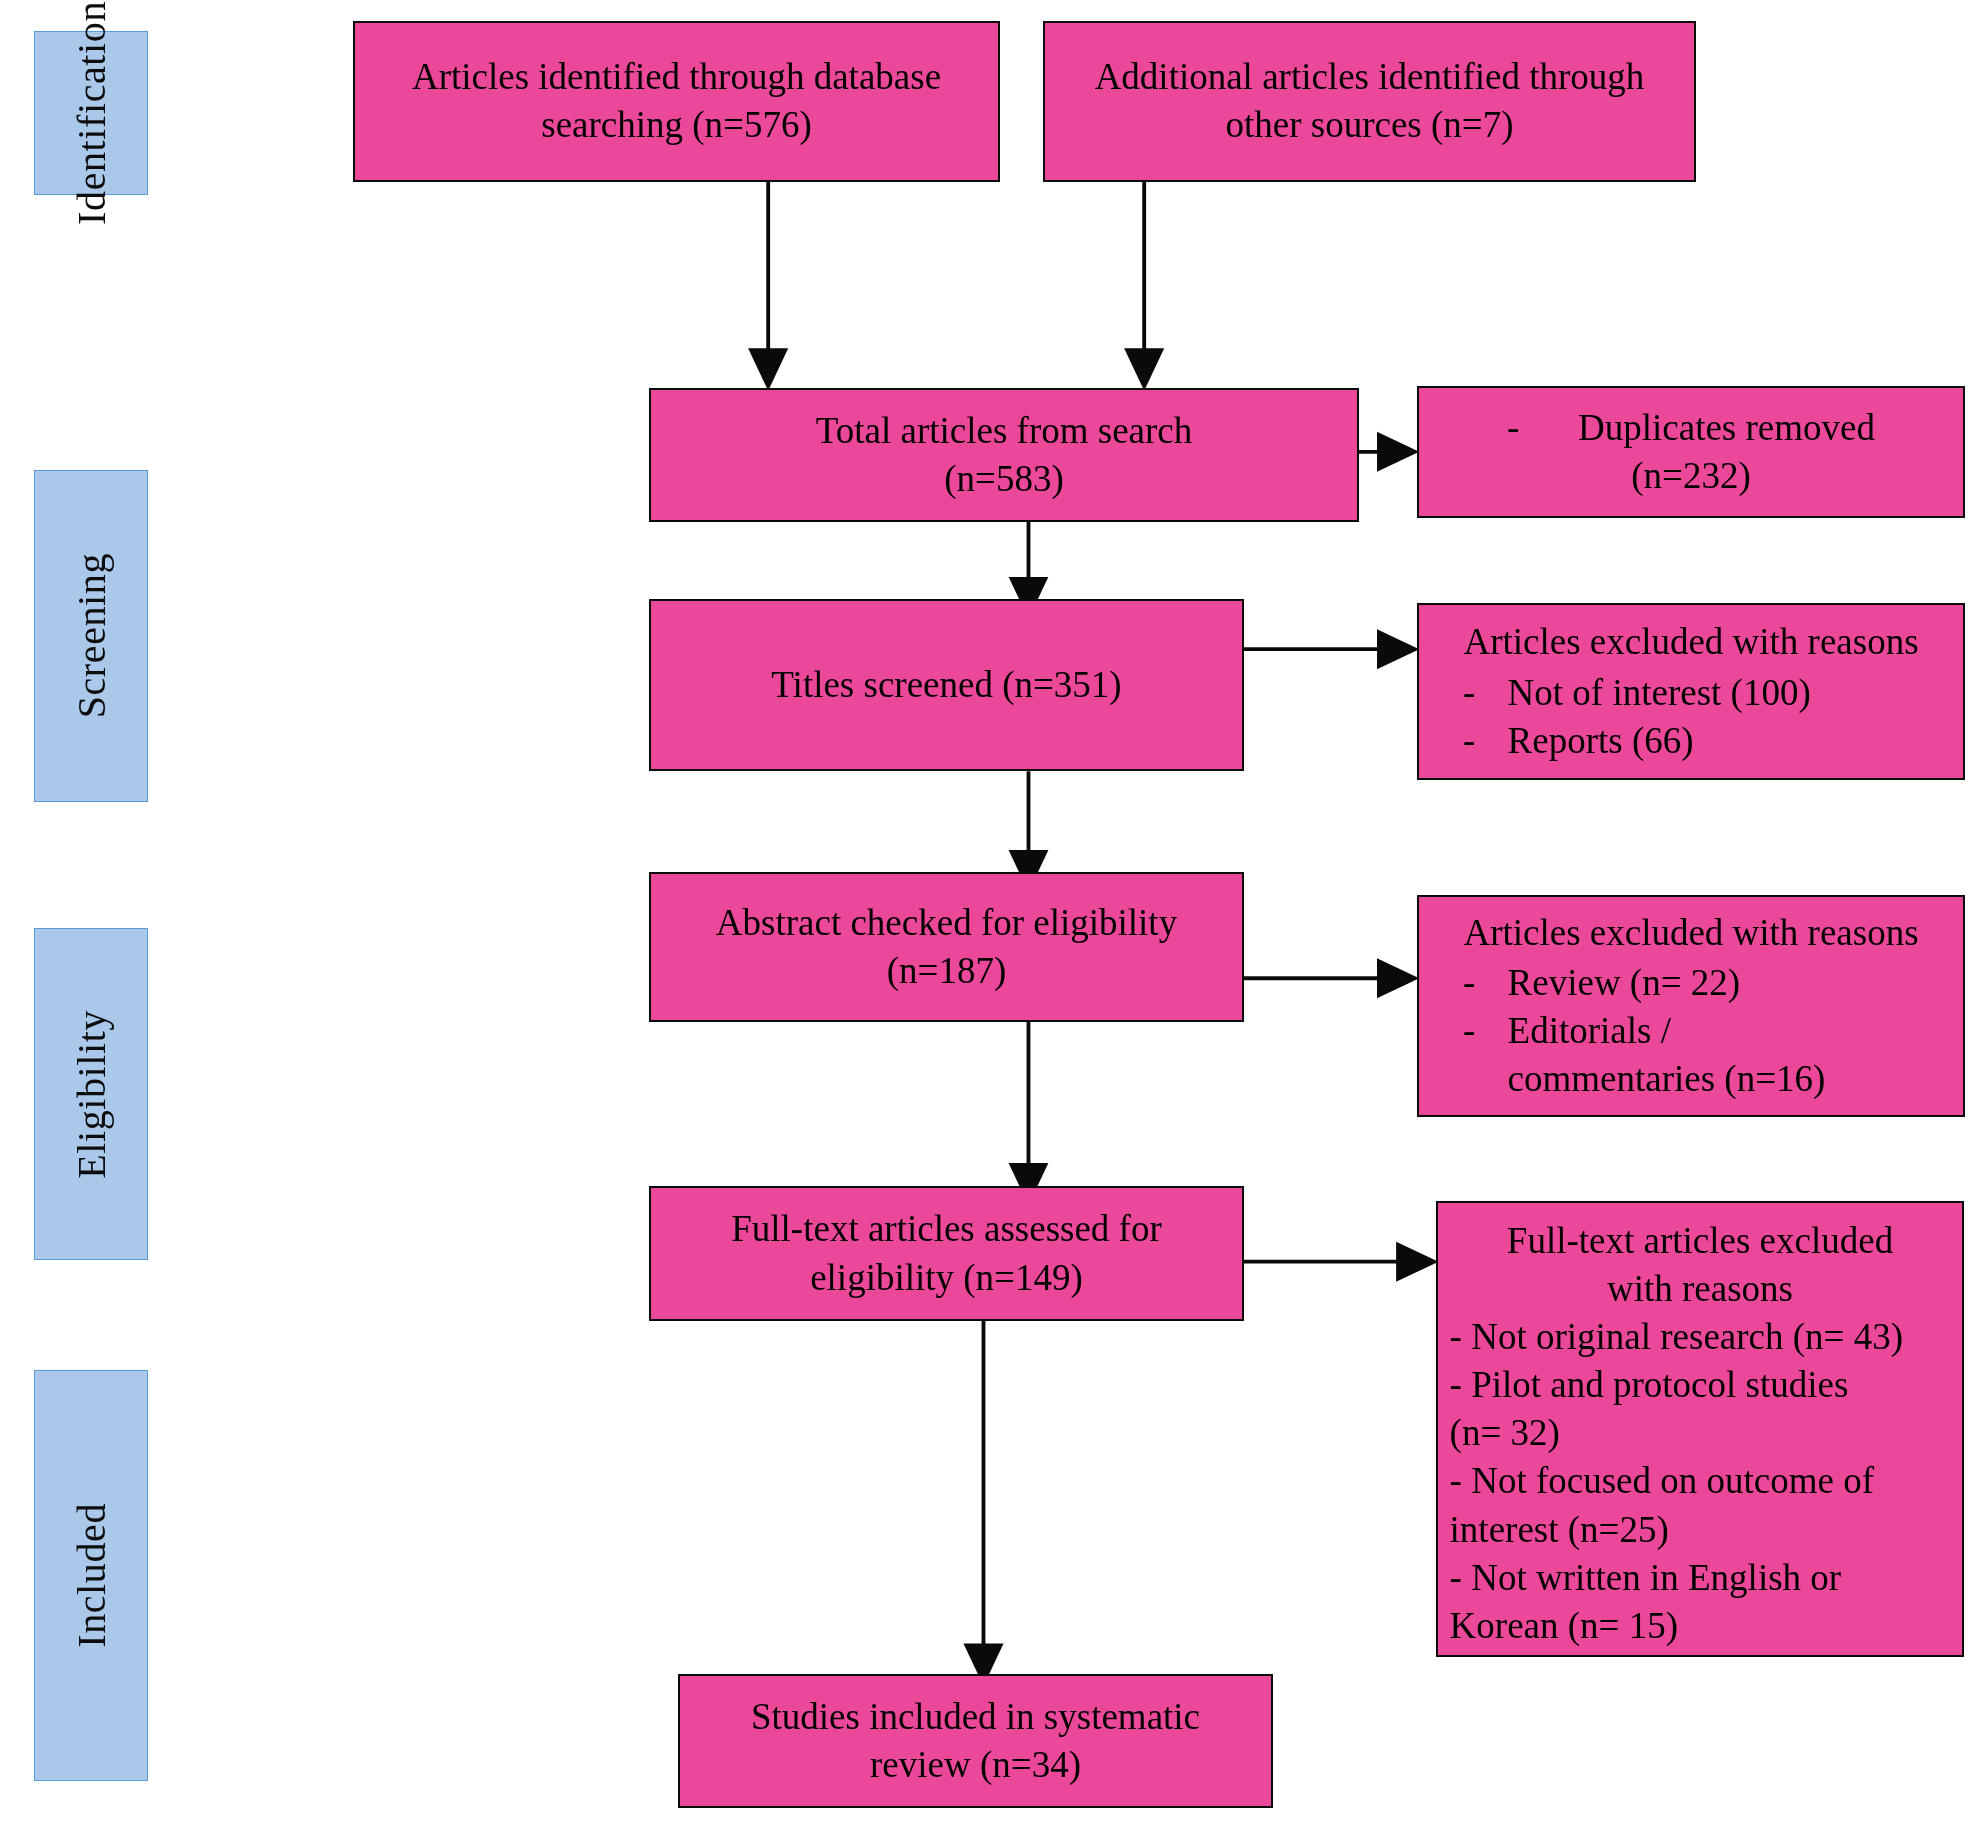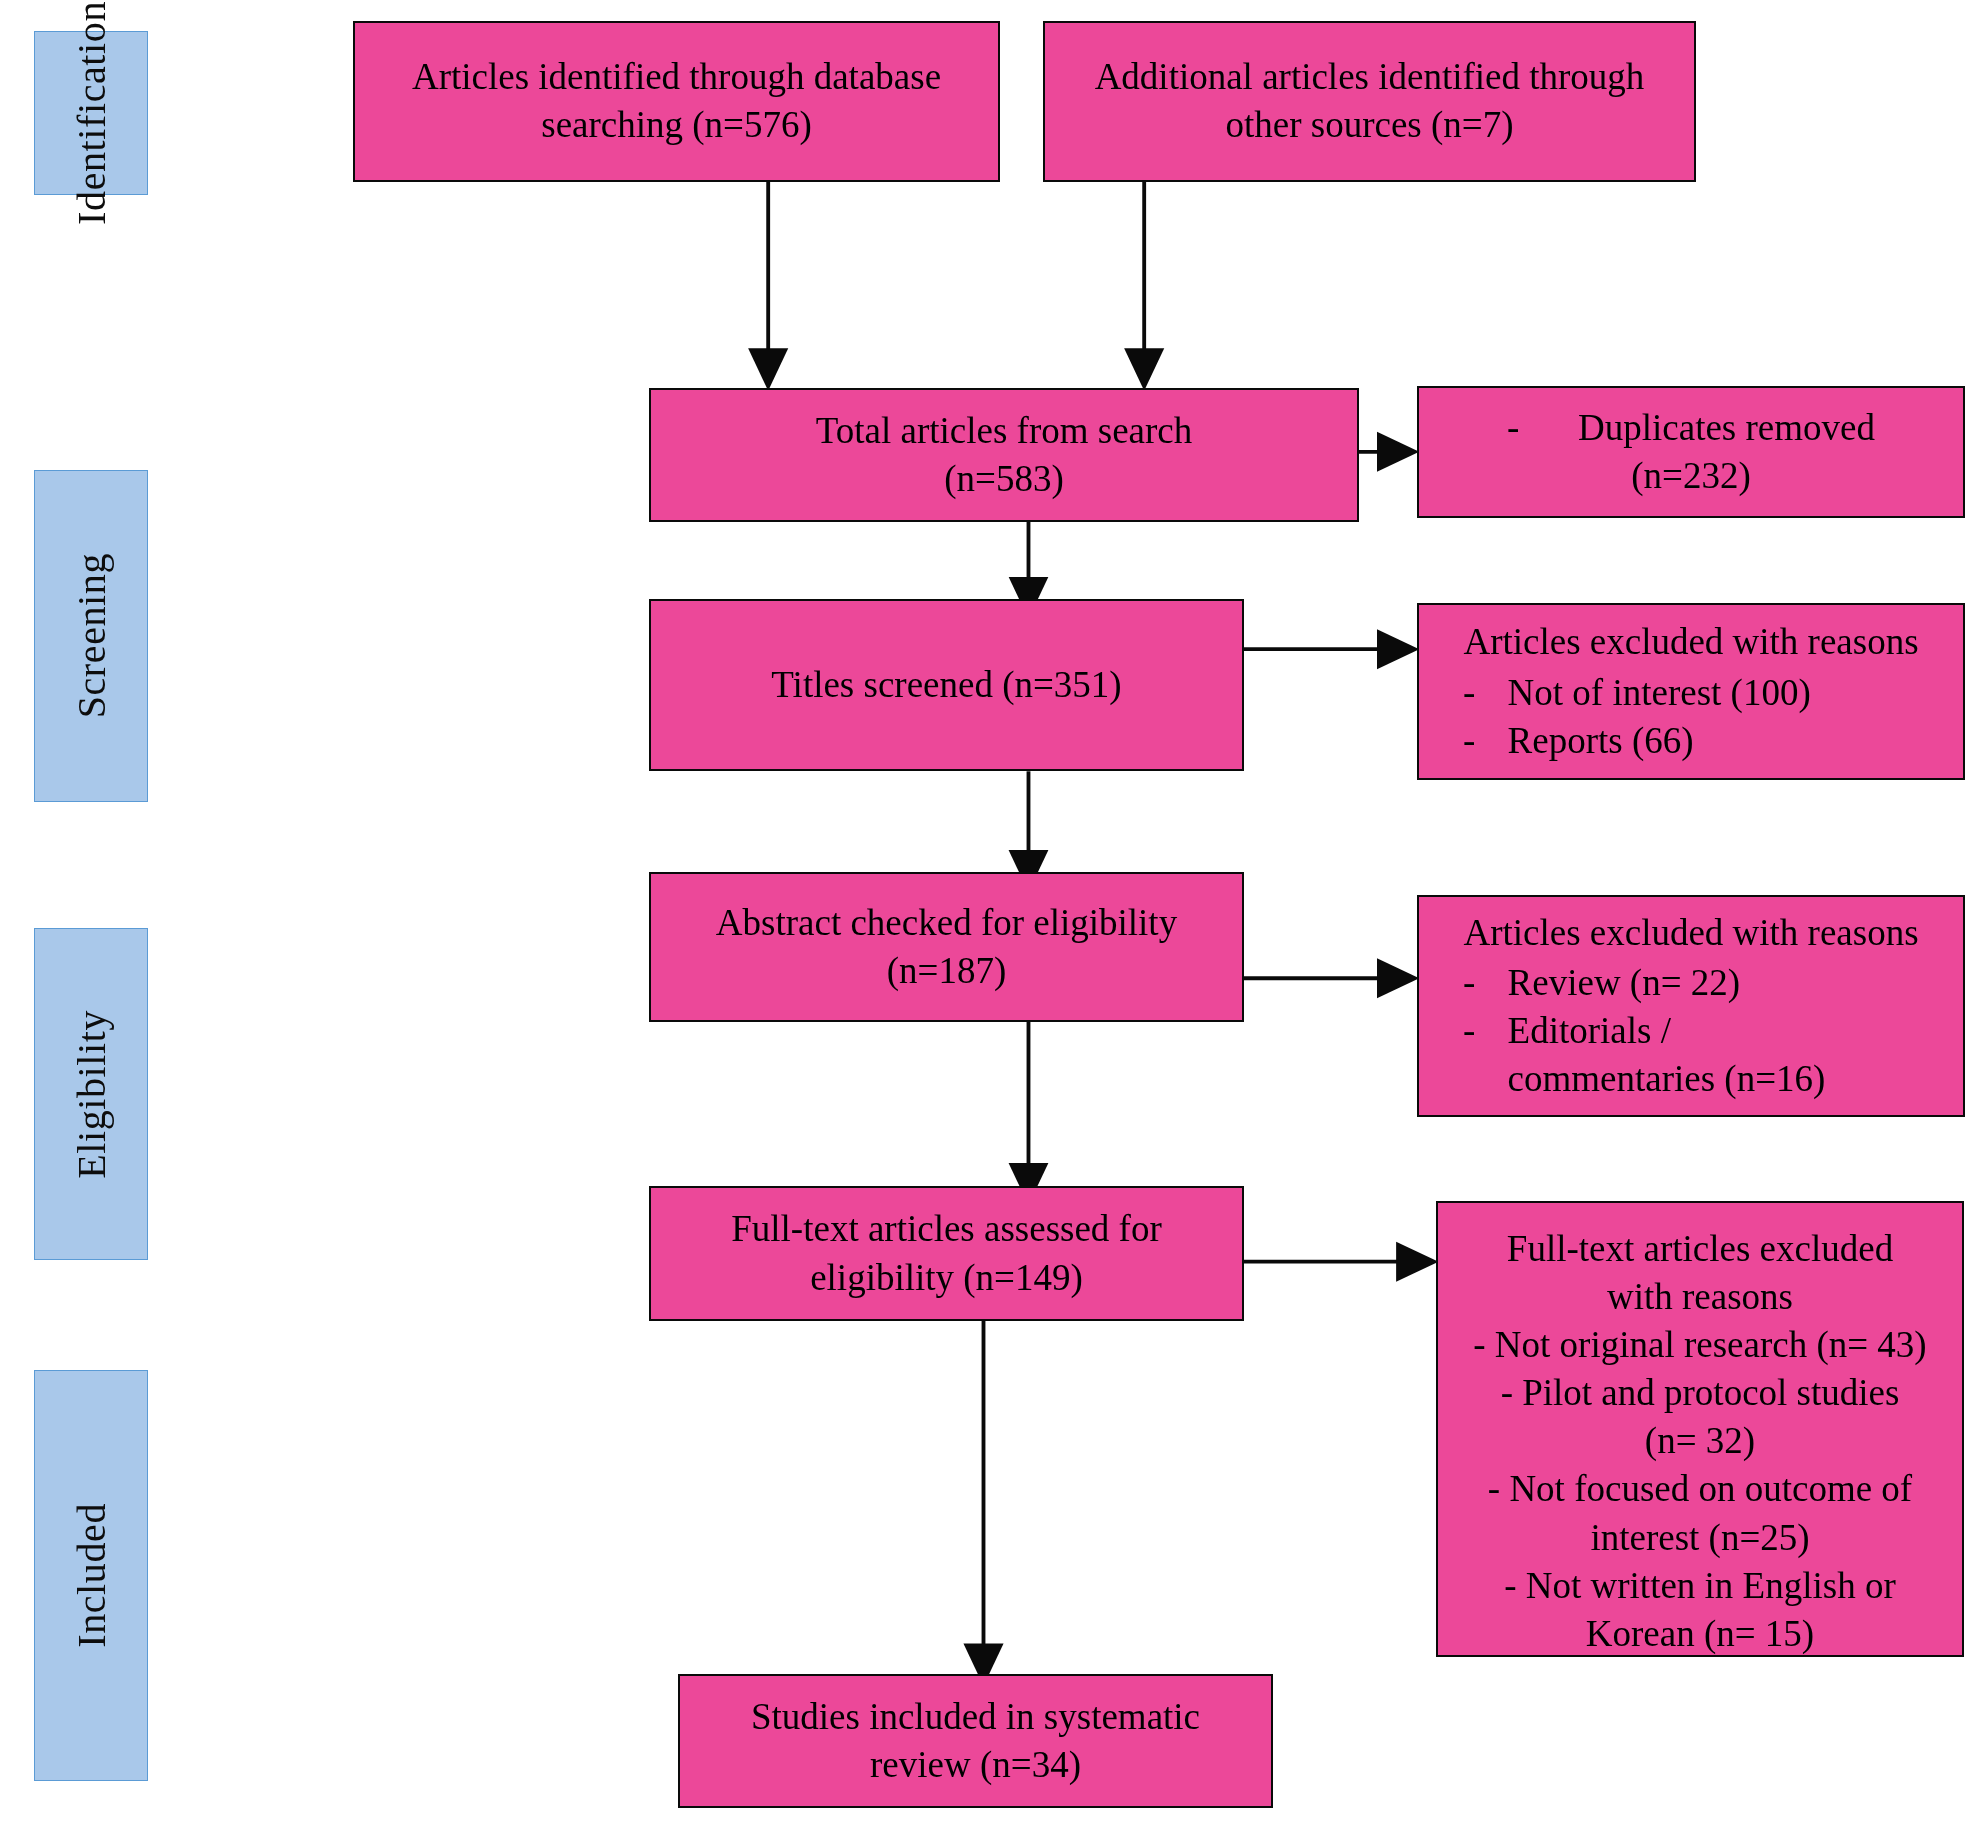--- a/index.html
+++ b/index.html
@@ -48,21 +48,21 @@
     width:100%;
   }
   .fbox.listbox{align-items:center;margin-top:14px;}
 
   
   .hdr{display:block;text-align:center;}
   .bullets{display:block;margin-top:2.6px;}
   .brow{display:flex;align-items:flex-start;gap:0;}
   .bdash{width:77px;flex:0 0 77px;text-align:center;}
   .btext{flex:1 1 auto;text-align:left;}
-  .plainrow{display:block;text-align:center;}
+  .plainrow{display:block;text-align:left;}
 </style>
 </head>
 <body>
 
 <div id="stage">
 
   <svg id="wires" viewBox="0 0 3088 2869">
     <defs>
       <marker id="arw" markerWidth="13" markerHeight="13" refX="5.5" refY="6" orient="auto" markerUnits="strokeWidth">
         <path d="M0,0.8 L11,6 L0,11.2 z" fill="#0a0a0a"></path>
@@ -188,21 +188,21 @@
     </div>
   </div>
 
   <div class="fbox" style="left:649px;top:1186px;width:595px;height:135px;">
     <div class="txt">
       <span>Full-text articles assessed for</span><br>
       <span>eligibility (n=149)</span>
     </div>
   </div>
 
-  <div class="fbox listbox" style="left:1436px;top:1187px;width:528px;height:456px;align-items:flex-start;padding-top:22px;">
+  <div class="fbox listbox" style="left:1436px;top:1187px;width:528px;height:456px;align-items:flex-start;padding-top:14px;">
     <div class="txt">
       <span class="hdr">Full-text articles excluded</span>
       <span class="hdr">with reasons</span>
       <span class="plainrow">- Not original research (n= 43)</span>
       <span class="plainrow">- Pilot and protocol studies</span>
       <span class="plainrow">(n= 32)</span>
       <span class="plainrow">- Not focused on outcome of</span>
       <span class="plainrow">interest (n=25)</span>
       <span class="plainrow">- Not written in English or</span>
       <span class="plainrow">Korean (n= 15)</span>

